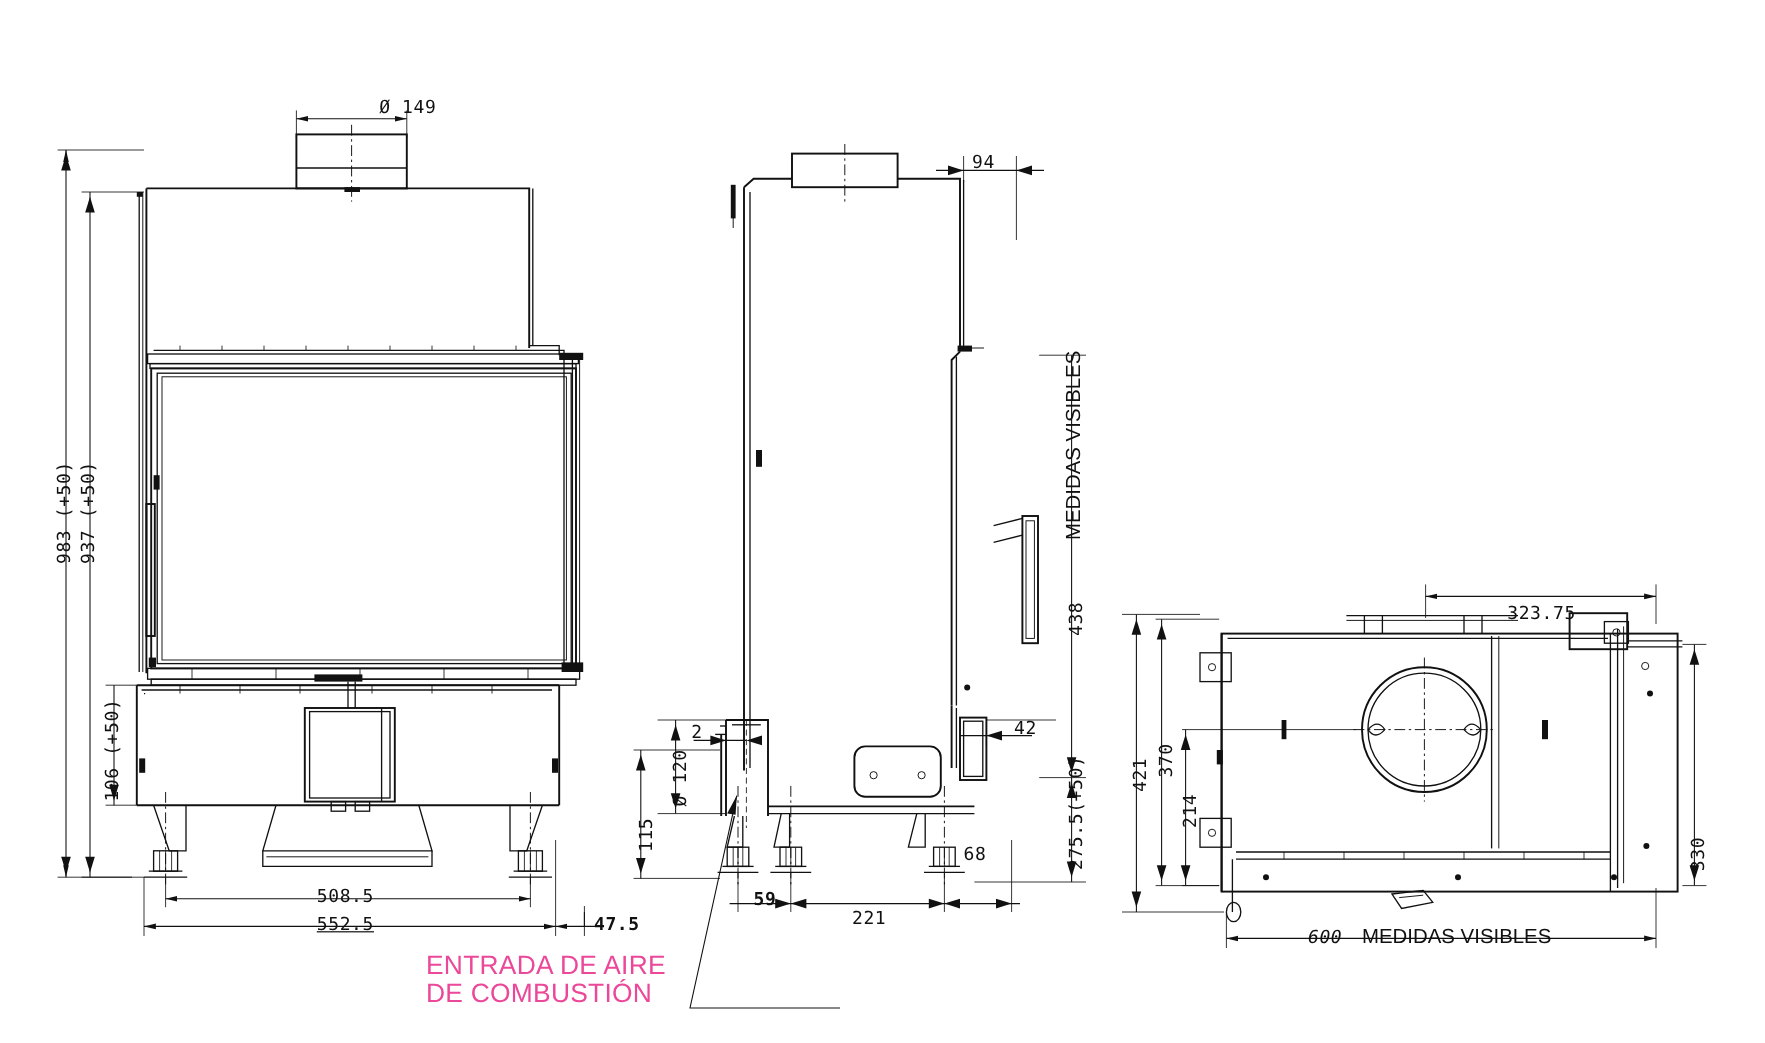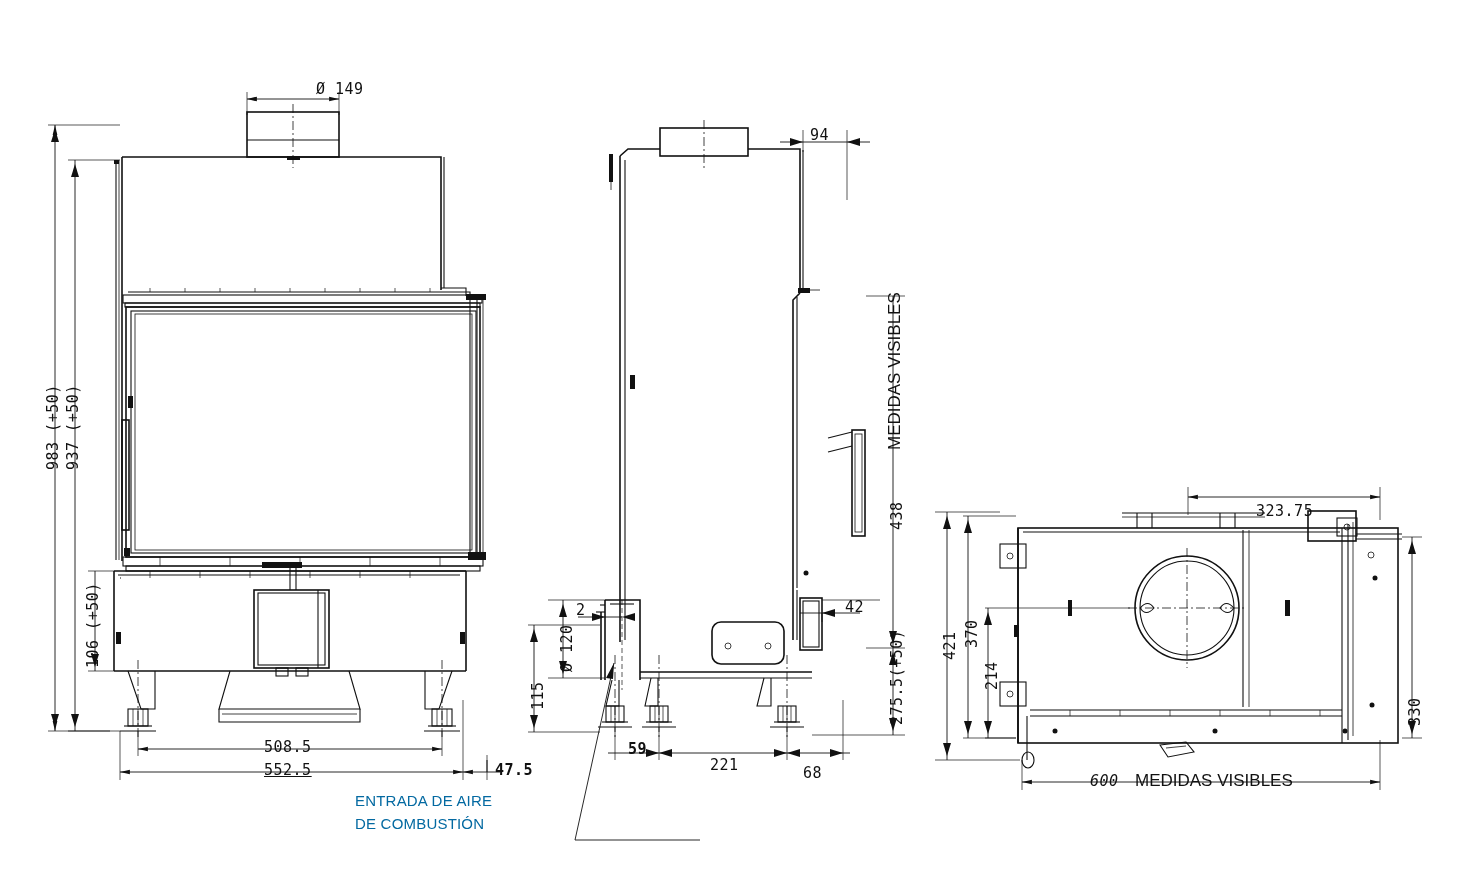--- a/index.html
+++ b/index.html
@@ -33,22 +33,22 @@
     font-family:"DejaVu Sans Mono","Liberation Mono",monospace;
     font-size:15px;
     color:#111;
     white-space:nowrap;
     letter-spacing:0.5px;
   }
   .dim.rot{transform-origin:0 0;}
   .note{
     position:absolute;
     font-family:"Liberation Sans", sans-serif;
-    font-size:15px;
-    color:#0369a1;
+    font-size:22px;
+    color:#ec4899;
     white-space:nowrap;
     letter-spacing:0.2px;
   }
   .vis{
     position:absolute;
     font-family:"Liberation Sans", sans-serif;
     font-size:17px;
     color:#111;
     white-space:nowrap;
   }
@@ -479,21 +479,21 @@
   <div class="dim" style="left:810px;top:126px;">94</div>
   <div class="dim rot" style="left:888px;top:530px;transform:rotate(-90deg);">438</div>
   <div class="vis" style="left:885px;top:450px;transform:rotate(-90deg);transform-origin:0 0;">MEDIDAS VISIBLES</div>
   <div class="dim rot" style="left:888px;top:725px;transform:rotate(-90deg);">275.5(+50)</div>
   <div class="dim" style="left:845px;top:598px;">42</div>
   <div class="dim" style="left:576px;top:601px;">2</div>
   <div class="dim rot" style="left:558px;top:672px;transform:rotate(-90deg);">Ø 120</div>
   <div class="dim rot" style="left:529px;top:710px;transform:rotate(-90deg);">115</div>
   <div class="dim" style="left:628px;top:740px;font-weight:bold;">59</div>
   <div class="dim" style="left:710px;top:756px;">221</div>
-  <div class="dim" style="left:803px;top:764px;text-align:center;">68</div>
+  <div class="dim" style="left:803px;top:703px;text-align:center;">68</div>
 
   <div class="dim" style="left:1256px;top:478px;margin-top:24px;">323.75</div>
   <div class="dim rot" style="left:941px;top:660px;transform:rotate(-90deg);">421</div>
   <div class="dim rot" style="left:963px;top:648px;transform:rotate(-90deg);">370</div>
   <div class="dim rot" style="left:983px;top:690px;transform:rotate(-90deg);">214</div>
   <div class="dim rot" style="left:1406px;top:726px;transform:rotate(-90deg);">330</div>
   <div class="dim" style="left:1090px;top:772px;font-style:italic;">600</div>
   <div class="vis" style="left:1135px;top:771px;">MEDIDAS VISIBLES</div>
 
 </div>

